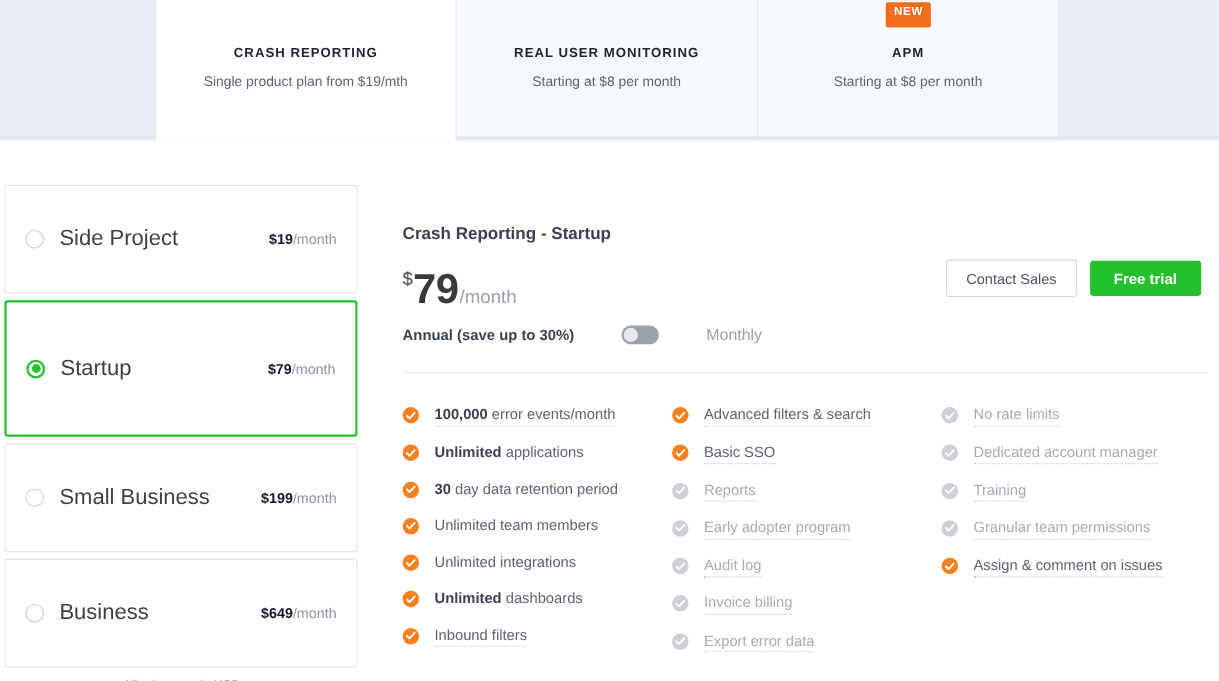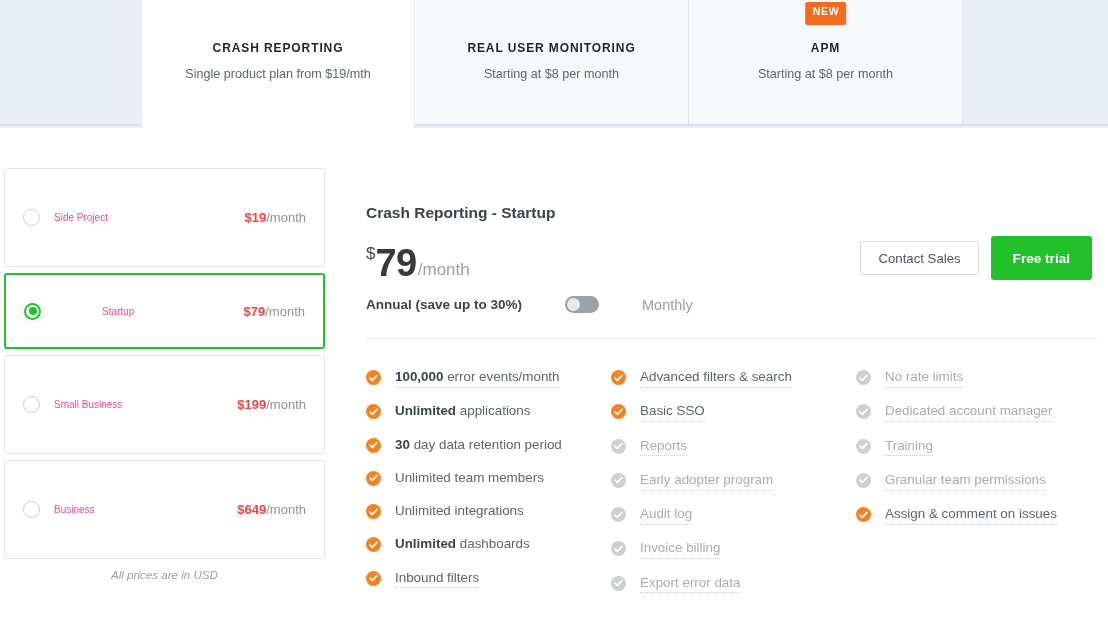--- a/index.html
+++ b/index.html
@@ -110,22 +110,21 @@
     border-radius: 3px;
     background: #ffffff;
     margin-bottom: 6px;
     display: flex;
     align-items: center;
     padding: 0 18px 0 18px;
     cursor: pointer;
   }
   .plan-card.selected {
     border: 2px solid #22c12c;
-    height: 76px;
-    gap: 47px;
+    height: 124px;
   }
   .radio {
     width: 17px;
     height: 17px;
     border-radius: 50%;
     border: 1px solid #c9ccd2;
     box-sizing: border-box;
     flex: 0 0 auto;
     background: #fff;
     position: relative;
@@ -136,33 +135,33 @@
   .radio.on::after {
     content: "";
     position: absolute;
     left: 50%; top: 50%;
     transform: translate(-50%,-50%);
     width: 8px; height: 8px;
     border-radius: 50%;
     background: #22c12c;
   }
   .plan-name {
-    font-size: 10px;
-    color: #ec4899;
+    font-size: 20px;
+    color: #404040;
     margin-left: 14px;
     flex: 1 1 auto;
     white-space: nowrap;
   }
   .plan-price {
     font-size: 13px;
     color: #8d949e;
     white-space: nowrap;
   }
   .plan-price b {
-    color: #ef4444;
+    color: #0f172a;
     font-size: 13px;
     font-weight: bold;
   }
   .usd-note {
     text-align: center;
     font-size: 11.6px;
     font-style: italic;
     color: #9aa0a8;
     margin-top: 9px;
   }
@@ -257,21 +256,21 @@
     background: #ffffff;
     color: #4c535e;
     font-size: 13.2px;
     font-family: "Liberation Sans", sans-serif;
     cursor: pointer;
     display: flex;
     align-items: center;
   }
   .btn-primary {
     box-sizing: border-box;
-    height: 44px;
+    height: 32px;
     padding: 4px 22px;
     border: none;
     border-radius: 3px;
     background: #22c12c;
     color: #ffffff;
     font-size: 13.6px;
     font-weight: bold;
     font-family: "Liberation Sans", sans-serif;
     cursor: pointer;
     margin-left: 12px;

